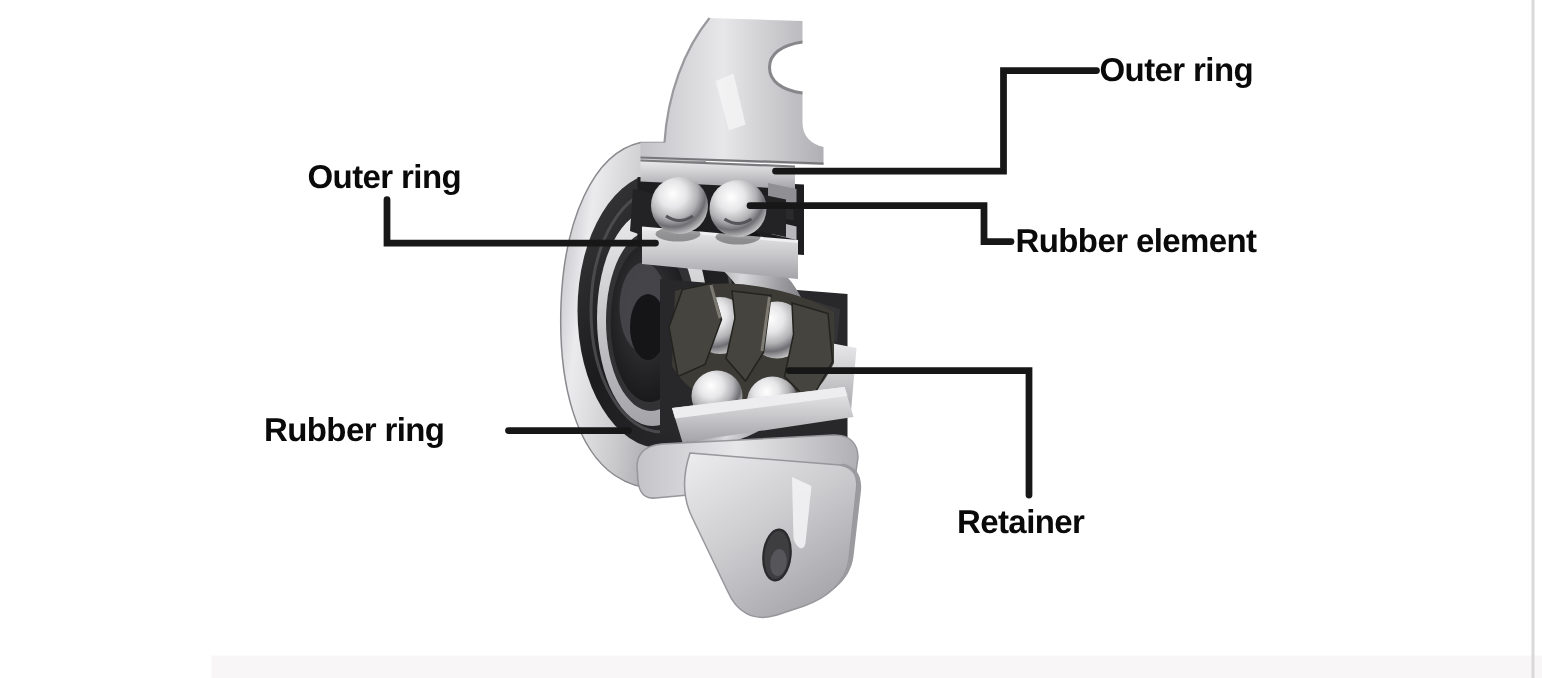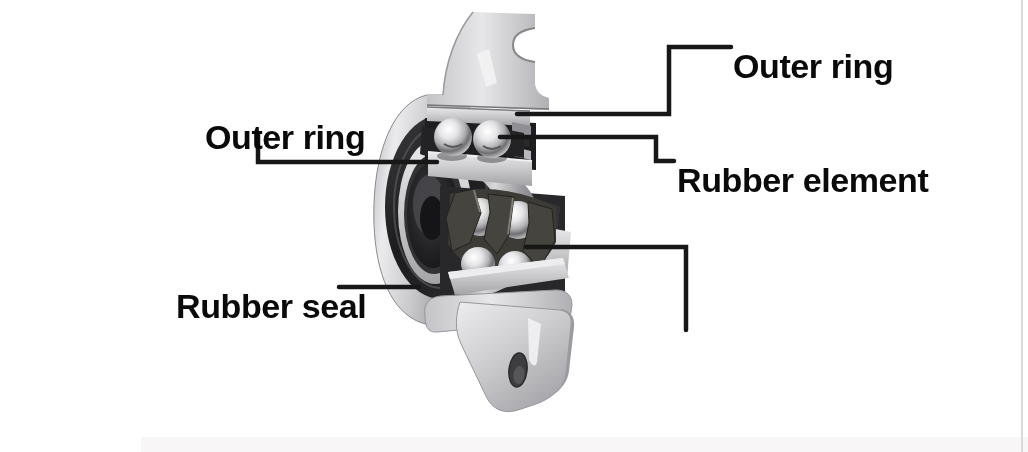--- a/index.html
+++ b/index.html
@@ -3,22 +3,22 @@
 <meta charset="utf-8">
 <style>
   html,body{margin:0;padding:0;}
   body{
     width:1028px;height:452px;position:relative;overflow:hidden;
     background:#ffffff;font-family:"Liberation Sans","DejaVu Sans",sans-serif;
   }
   .stage{position:absolute;inset:0;width:1028px;height:452px;}
   .lbl{
     position:absolute;white-space:nowrap;
-    font-size:34px;font-weight:700;letter-spacing:-0.4px;
-    line-height:34px;color:#0a0a0a;margin-top:19px;
+    font-size:22px;font-weight:700;letter-spacing:-0.4px;
+    line-height:34px;color:#0a0a0a;
   }
   .callouts{position:absolute;left:0;top:0;width:1028px;height:452px;}
   .bearing{position:absolute;left:350px;top:0;width:270px;height:430px;}
   .right-border{position:absolute;left:1021px;top:0;width:2px;height:452px;background:#d9d9d9;}
   .bottom-strip{position:absolute;left:141px;top:437px;width:887px;height:15px;background:#f9f6f7;}
 </style>
 </head>
 <body>
 
 <div class="stage">
@@ -143,17 +143,18 @@
     <polyline points="517,114 669,114 669,47 731,47" fill="none" stroke="#171717" stroke-width="4.5" stroke-linecap="round" stroke-linejoin="miter"></polyline>
     <polyline points="500,137 656,137 656,161 674,161" fill="none" stroke="#171717" stroke-width="4.5" stroke-linecap="round" stroke-linejoin="miter"></polyline>
     <polyline points="437,162 258,162 258,133" fill="none" stroke="#171717" stroke-width="4.5" stroke-linecap="round" stroke-linejoin="miter"></polyline>
     <polyline points="419,287 339,287" fill="none" stroke="#171717" stroke-width="4.5" stroke-linecap="round" stroke-linejoin="miter"></polyline>
     <polyline points="526,247 686,247 686,330" fill="none" stroke="#171717" stroke-width="4.5" stroke-linecap="round" stroke-linejoin="miter"></polyline>
   </svg>
 
   <div class="lbl" style="left:205px;top:101px;">Outer ring</div>
   <div class="lbl" style="left:733px;top:30px;">Outer ring</div>
   <div class="lbl" style="left:677px;top:144px;">Rubber element</div>
-  <div class="lbl" style="left:176px;top:270px;">Rubber seal</div>
+  <div class="lbl" style="left:176px;top:270px;">Rubber ring</div>
+  <div class="lbl" style="left:638px;top:331px;">Retainer</div>
 
   <div class="bottom-strip"></div>
   <div class="right-border"></div>
 </div>
 
 </body></html>

